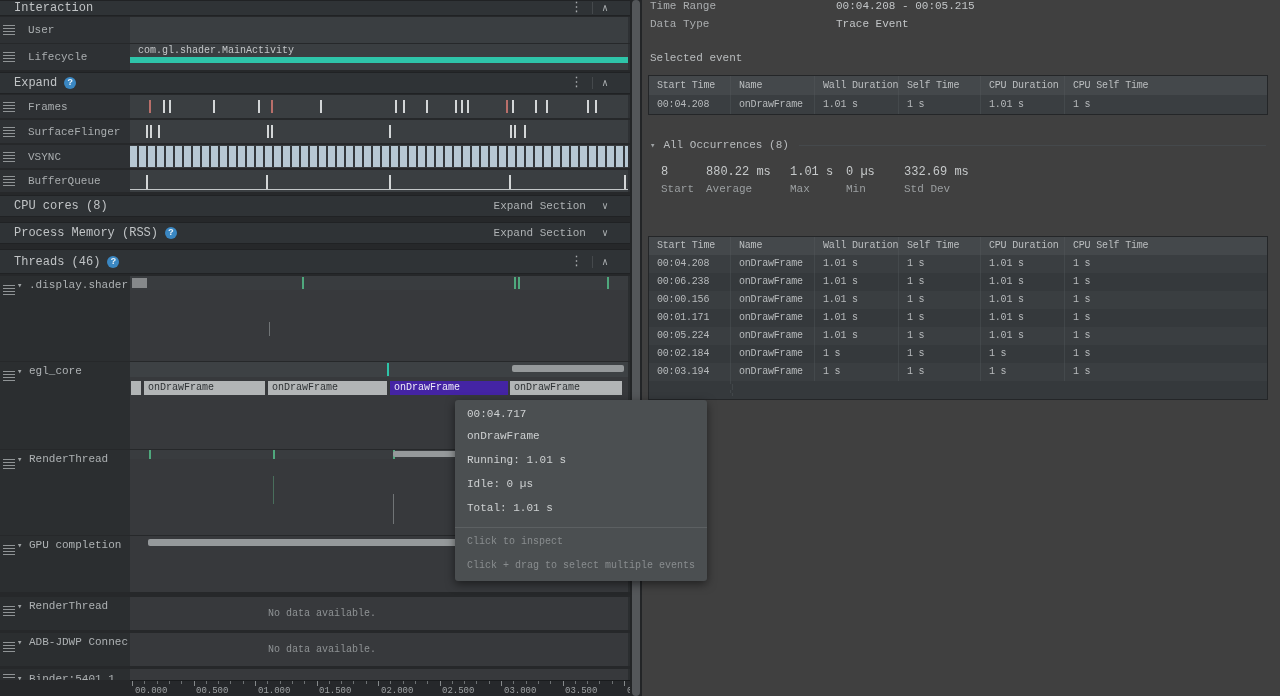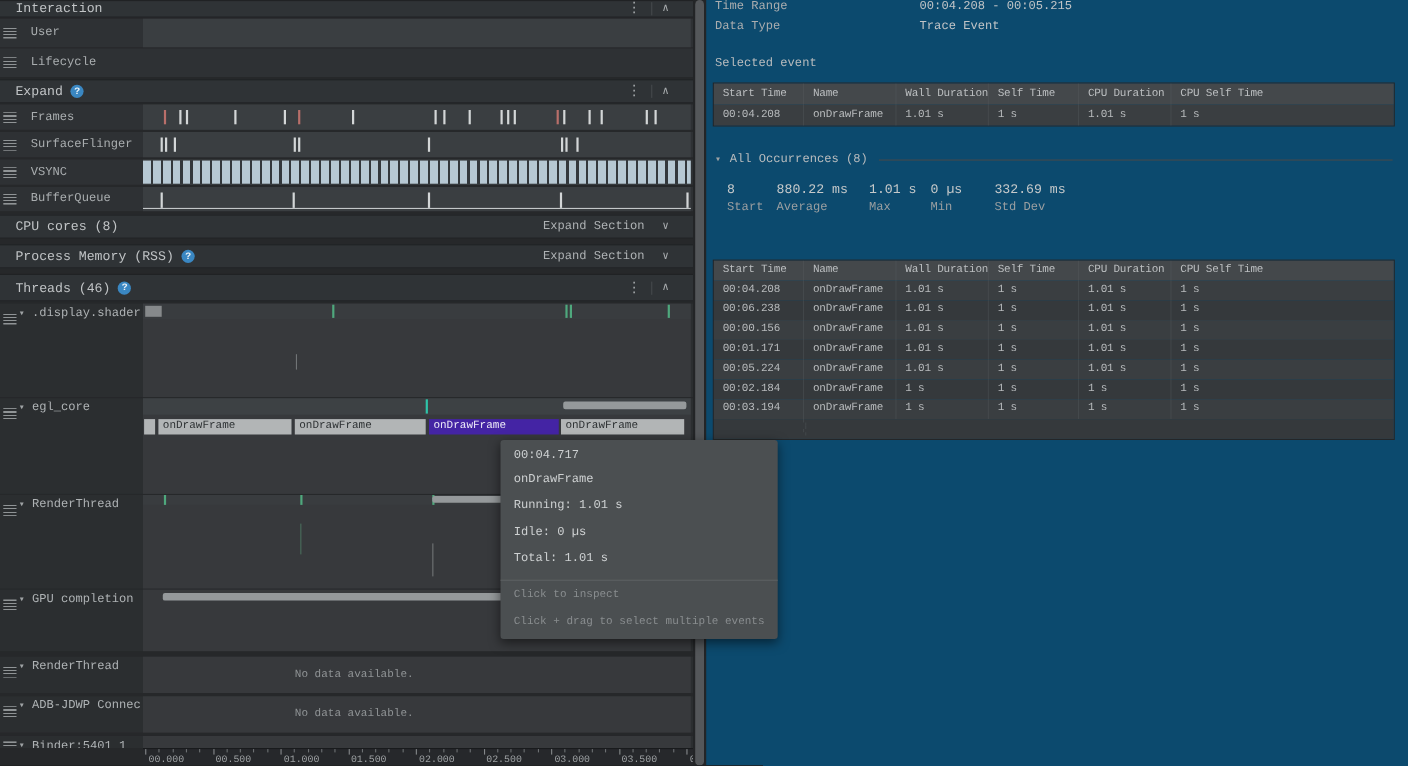--- a/index.html
+++ b/index.html
@@ -48,21 +48,21 @@
   
   .axis{position:absolute;left:130px;top:680px;width:512px;height:16px;background:#26282b;
         border-top:1px solid #191b1d;overflow:hidden;}
   .axlabel{position:absolute;top:5px;font-size:9px;color:#9da1a3;white-space:nowrap;}
   .axtick{position:absolute;top:0;width:1px;height:3px;background:#6d7173;}
   .axtick.major{height:5px;background:#85898b;}
   
   .vscroll{position:absolute;left:630px;top:0;width:12px;height:696px;background:#232527;}
   .vscroll .thumb{position:absolute;left:2px;top:0;width:8px;height:696px;background:#54575a;border-radius:4px;}
   
-  .right{position:absolute;left:642px;top:0;width:638px;height:696px;background:#0c4a6e;}
+  .right{position:absolute;left:642px;top:0;width:638px;height:696px;background:#404040;}
   .rlabel{position:absolute;font-size:11px;color:#aaadaf;white-space:nowrap;}
   .rvalue{position:absolute;font-size:11px;color:#c2c5c7;white-space:nowrap;}
   .table{position:absolute;left:6px;width:618px;font-size:10px;letter-spacing:-0.2px;border:1px solid #242628;}
   .trow{display:flex;height:18px;line-height:18px;}
   .trow.thead{background:#44484b;color:#bcbfc1;}
   .trow.odd{background:#3a3e41;}
   .trow.even{background:#35393c;}
   .tcell{padding-left:8px;box-sizing:border-box;overflow:hidden;white-space:nowrap;border-right:1px solid rgba(90,94,97,.35);}
   .tcell:last-child{border-right:none;}
   .occhdr{position:absolute;left:8px;top:139px;width:616px;display:flex;align-items:center;font-size:11px;color:#b9bcbe;}
@@ -95,20 +95,24 @@
 
     <div class="band row" style="top:17px;height:26px">
       <span class="grip"></span>
       <span class="rowlabel">User</span>
       <div class="track"></div>
     </div>
 
     <div class="band row" style="top:44px;height:26px">
       <span class="grip"></span>
       <span class="rowlabel">Lifecycle</span>
+      <div class="track">
+        <span class="lcevent">com.gl.shader.MainActivity</span>
+        <div class="tealbar" style="background:#2ec4a9"></div>
+      </div>
     </div>
 
     <div class="band sec" style="top:72px;height:22px">
       <span class="sectitle">Expand</span>
       <span class="qicon">?</span>
       <span class="hdr-actions">
         <span class="kebab">⋮</span>
         <span class="vsep"></span>
         <span class="chev">∧</span>
       </span>

